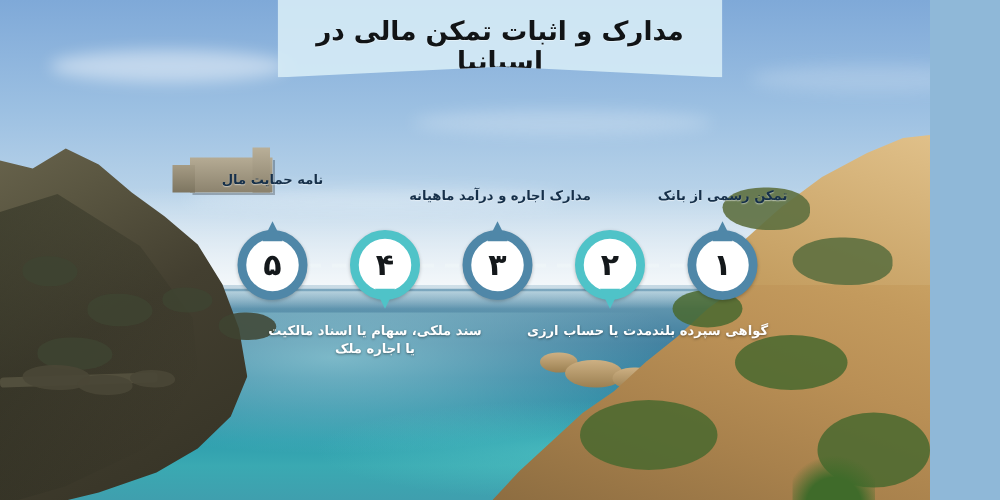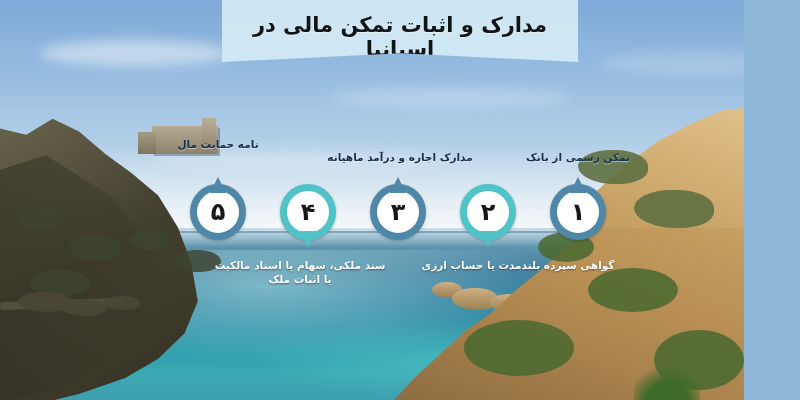--- a/index.html
+++ b/index.html
@@ -234,21 +234,21 @@
   </div>
 
   <div class="step" style="left:280px;top:184px;">
     <div class="marker" style="border:7px solid #4fc3c8;">
       <span class="num">۴</span>
       <span class="tail down" style="border-top:16px solid #4fc3c8;"></span>
     </div>
   </div>
   <div class="lbl bot" style="left:208px;top:258px;width:184px;">
     <div>سند ملکی، سهام یا اسناد مالکیت</div>
-    <div>یا اثبات ملک</div>
+    <div>یا اجاره ملک</div>
   </div>
 
   <div class="step" style="left:370px;top:184px;">
     <div class="marker" style="border:7px solid #4f87a8;">
       <span class="num">۳</span>
       <span class="tail up" style="border-bottom:16px solid #4f87a8;"></span>
     </div>
   </div>
   <div class="lbl top" style="left:312px;top:150px;width:176px;">
     <div>مدارک اجاره و درآمد ماهیانه</div>

